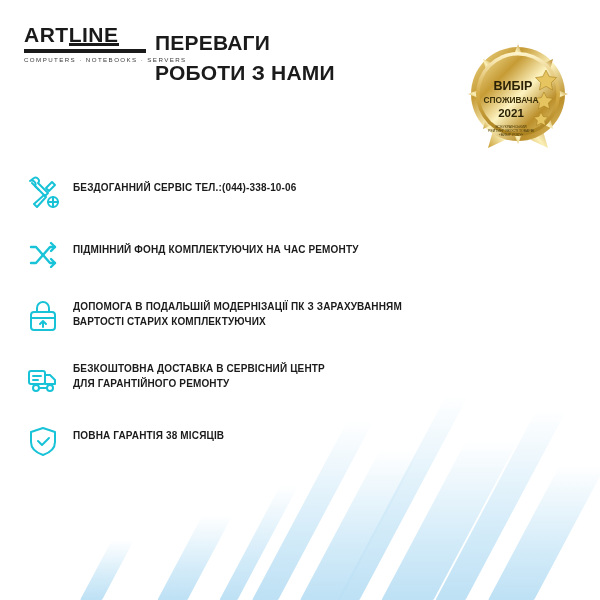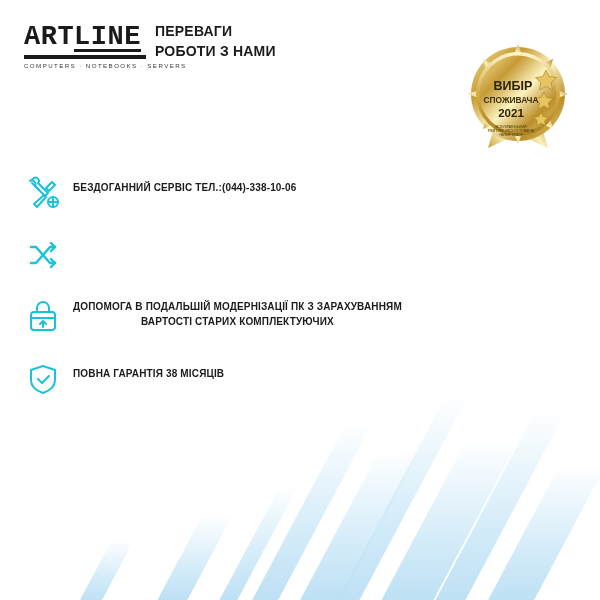--- a/index.html
+++ b/index.html
@@ -44,23 +44,23 @@
     width: 600px;
     height: 120px;
   }
   .logo {
     position: absolute;
     left: 24px;
     top: 24px;
     width: 122px;
   }
   .logo-text {
-    font-family: Liberation Mono, monospace;
+    font-family: Liberation Sans, sans-serif;
     font-weight: bold;
-    font-size: 27px;
+    font-size: 21px;
     letter-spacing: 0.5px;
     color: #1a1a1a;
     line-height: 1;
   }
   .logo-text .line-wrap {
     display: inline-block;
     position: relative;
   }
   .logo-text .thin-underline {
     position: absolute;
@@ -80,23 +80,23 @@
     margin-top: 3px;
     font-size: 6.2px;
     letter-spacing: 1.4px;
     color: #3b3b3b;
     white-space: nowrap;
   }
 
   .header-title {
     position: absolute;
     left: 155px;
-    top: 21px;
+    top: 28px;
     font-weight: bold;
-    font-size: 14px;
+    font-size: 21px;
     line-height: 1.45;
     color: #1b1b1b;
     letter-spacing: 0.2px;
     white-space: pre-line;
     text-transform: uppercase;
   }
 
   
   .badge {
     position: absolute;
@@ -133,21 +133,21 @@
   .feature .txt {
     padding-top: 5px;
     font-weight: bold;
     font-size: 10px;
     line-height: 1.45;
     letter-spacing: 0.15px;
     color: #1b1b1b;
     text-transform: uppercase;
     white-space: pre-line;
   }
-  .feature.tight .txt { padding-top: 0px; text-align: center; }
+  .feature.tight .txt { padding-top: 0px; }
 </style>
 </head>
 <body>
 
 <div class="page">
 
   <div class="bg-pattern">
     <i style="left:300px; top:120px; width:26px; height:180px;"></i>
     <i style="left:340px; top:150px; width:40px; height:150px;"></i>
     <i style="left:392px; top:95px;  width:22px; height:205px;"></i>
@@ -247,35 +247,50 @@
 
     <div class="feature">
       <span class="ic">
         <svg viewBox="0 0 34 34" fill="none" stroke="currentColor" stroke-width="2.4" stroke-linecap="round" stroke-linejoin="round">
           <path d="M5 9 h5 l14 16 h5"></path>
           <path d="M5 25 h5 l14-16 h5"></path>
           <path d="M25 5 l4 4 -4 4"></path>
           <path d="M25 21 l4 4 -4 4"></path>
         </svg>
       </span>
+      <span class="txt">ПІДМІННИЙ ФОНД КОМПЛЕКТУЮЧИХ НА ЧАС РЕМОНТУ</span>
     </div>
 
     <div class="feature tight">
       <span class="ic">
         <svg viewBox="0 0 34 34" fill="none" stroke="currentColor" stroke-width="2" stroke-linecap="round" stroke-linejoin="round">
           <rect x="5" y="12" width="24" height="18" rx="3"></rect>
           <path d="M5 18 h24"></path>
           <path d="M17 27 v-6 l-3 3 M17 21 l3 3"></path>
           <path d="M11 12 V8 a6 6 0 0 1 12 0 v4"></path>
         </svg>
       </span>
       <span class="txt">ДОПОМОГА В ПОДАЛЬШІЙ  МОДЕРНІЗАЦІЇ ПК З ЗАРАХУВАННЯМ
 ВАРТОСТІ СТАРИХ КОМПЛЕКТУЮЧИХ</span>
     </div>
 
+    <div class="feature tight">
+      <span class="ic">
+        <svg viewBox="0 0 34 34" fill="none" stroke="currentColor" stroke-width="2" stroke-linecap="round" stroke-linejoin="round">
+          <rect x="3" y="9" width="16" height="13" rx="2"></rect>
+          <path d="M19 13 h5 l5 5 v4 h-10 z"></path>
+          <circle cx="10" cy="26" r="3"></circle>
+          <circle cx="24" cy="26" r="3"></circle>
+          <path d="M13 26 h8"></path>
+          <path d="M7 14 h8 M7 18 h5"></path>
+        </svg>
+      </span>
+      <span class="txt">БЕЗКОШТОВНА ДОСТАВКА В СЕРВІСНИЙ ЦЕНТР
+ДЛЯ ГАРАНТІЙНОГО РЕМОНТУ</span>
+    </div>
 
     <div class="feature">
       <span class="ic">
         <svg viewBox="0 0 34 34" fill="none" stroke="currentColor" stroke-width="2" stroke-linecap="round" stroke-linejoin="round">
           <path d="M17 4 L29 8 v10 c0 7-6 11-12 13 -6-2-12-6-12-13 V8 z"></path>
           <path d="M12 17 l4 4 7-7"></path>
         </svg>
       </span>
       <span class="txt">ПОВНА ГАРАНТІЯ 38 МІСЯЦів</span>
     </div>

